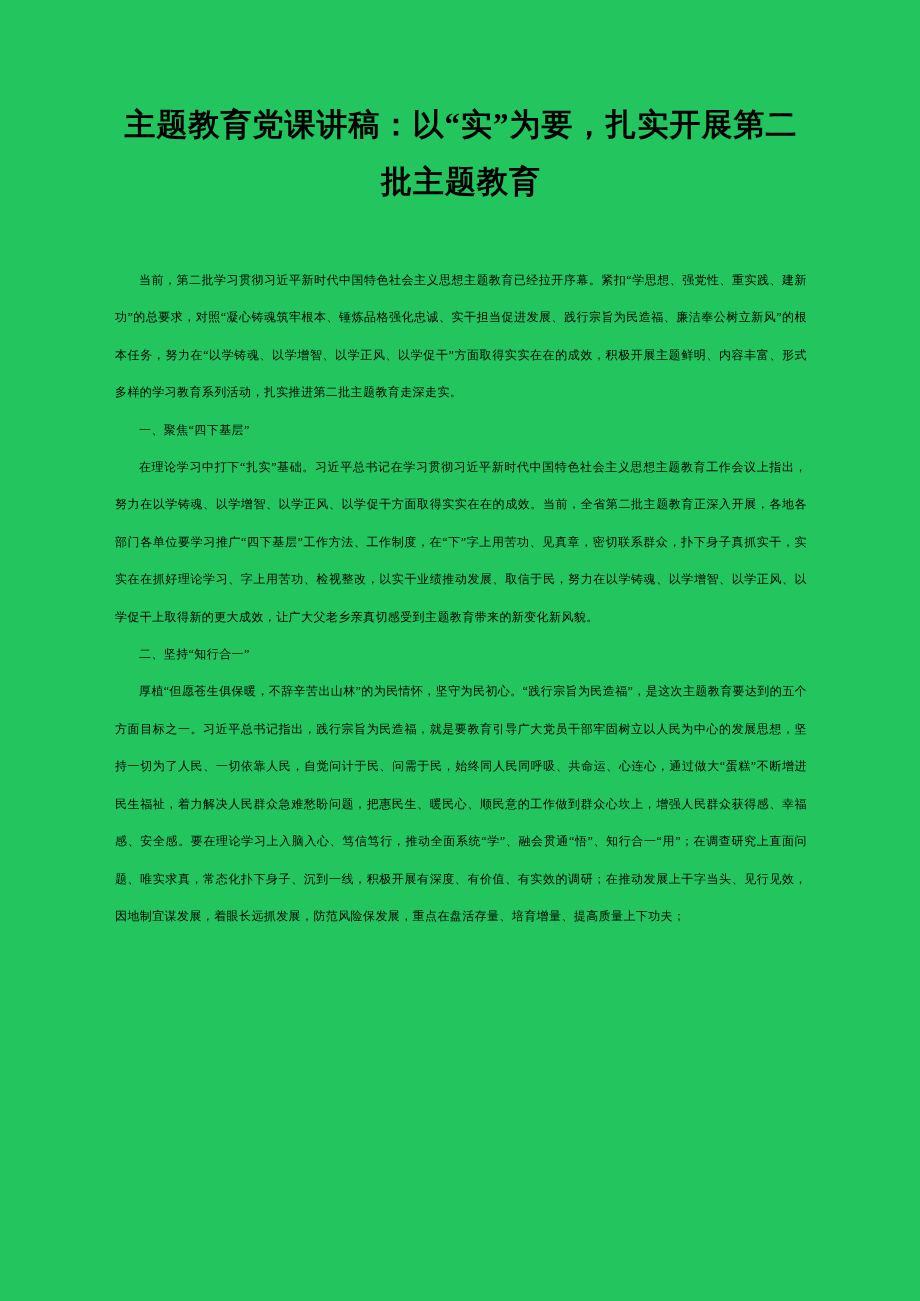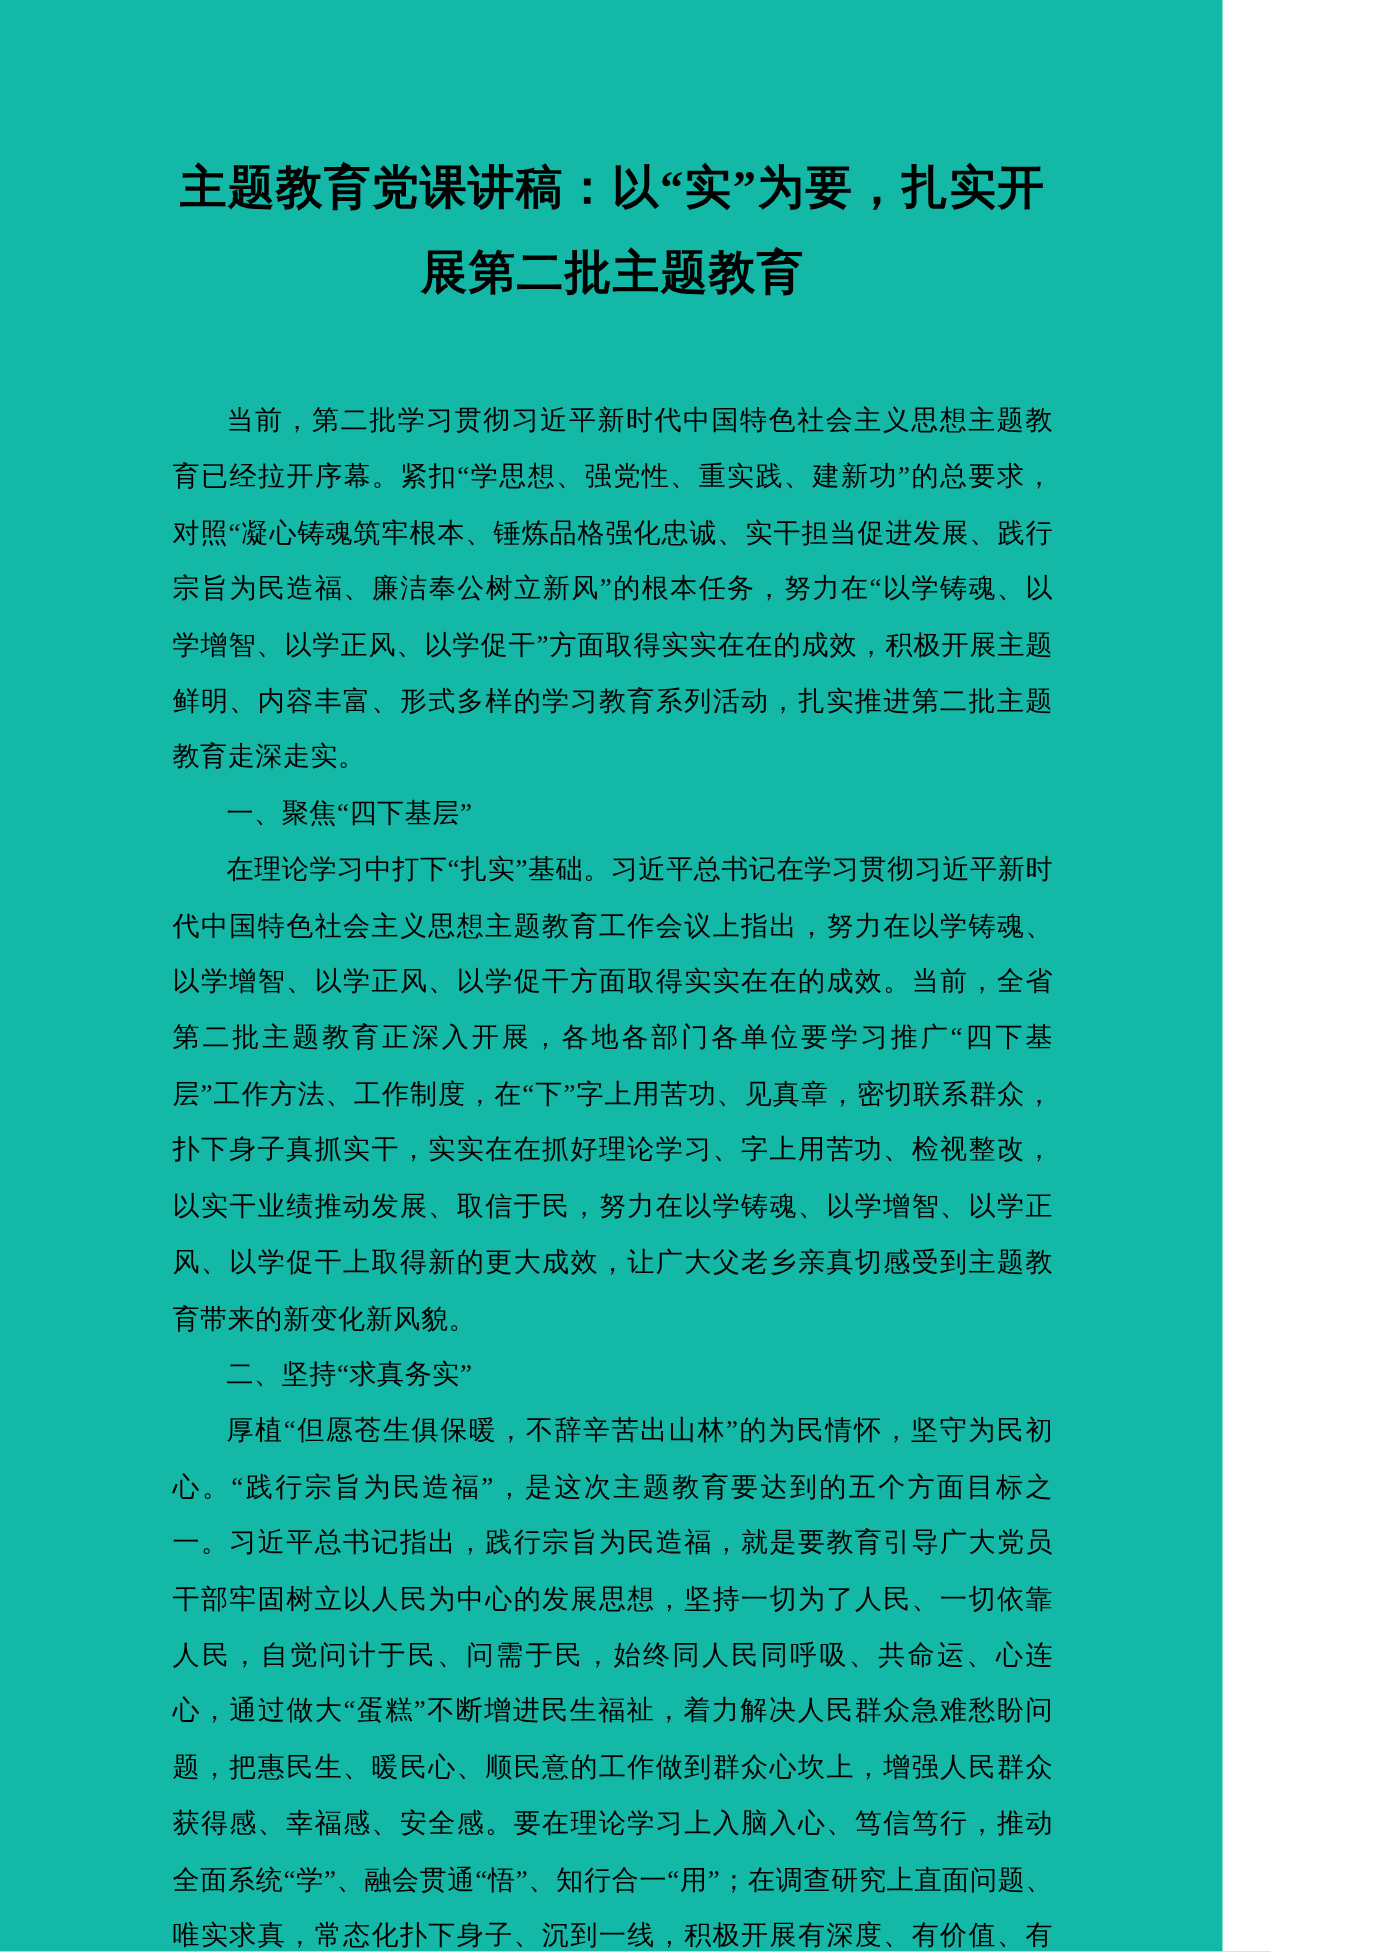--- a/index.html
+++ b/index.html
@@ -5,51 +5,51 @@
   * { margin: 0; padding: 0; box-sizing: border-box; }
   html, body {
     background: #ffffff;
   }
   body {
     width: 920px;
     height: 1301px;
     overflow: hidden;
   }
   .page {
-    width: 815px;
+    width: 920px;
     height: 1301px;
-    background: #14b8a6;
+    background: #22c55e;
     padding: 96px 113px 1px 115px;
     font-family: "Liberation Serif", "DejaVu Serif", serif;
     color: #000000;
     overflow: hidden;
   }
   .doc-title {
     font-size: 31px;
     font-weight: bold;
     text-align: center;
     line-height: 57px;
     letter-spacing: 1px;
     margin-bottom: 52px;
   }
   .doc-body p {
-    font-size: 18px;
+    font-size: 12px;
     line-height: 37.4px;
     text-align: justify;
     text-justify: inter-ideograph;
     text-indent: 2em;
     letter-spacing: 0.4px;
     word-break: break-all;
   }
 </style>
 </head>
 <body>
 
 <div class="page">
   <h1 class="doc-title">主题教育党课讲稿：以“实”为要，扎实开展第二批主题教育</h1>
   <div class="doc-body">
     <p>当前，第二批学习贯彻习近平新时代中国特色社会主义思想主题教育已经拉开序幕。紧扣“学思想、强党性、重实践、建新功”的总要求，对照“凝心铸魂筑牢根本、锤炼品格强化忠诚、实干担当促进发展、践行宗旨为民造福、廉洁奉公树立新风”的根本任务，努力在“以学铸魂、以学增智、以学正风、以学促干”方面取得实实在在的成效，积极开展主题鲜明、内容丰富、形式多样的学习教育系列活动，扎实推进第二批主题教育走深走实。</p>
     <p>一、聚焦“四下基层”</p>
     <p>在理论学习中打下“扎实”基础。习近平总书记在学习贯彻习近平新时代中国特色社会主义思想主题教育工作会议上指出，努力在以学铸魂、以学增智、以学正风、以学促干方面取得实实在在的成效。当前，全省第二批主题教育正深入开展，各地各部门各单位要学习推广“四下基层”工作方法、工作制度，在“下”字上用苦功、见真章，密切联系群众，扑下身子真抓实干，实实在在抓好理论学习、字上用苦功、检视整改，以实干业绩推动发展、取信于民，努力在以学铸魂、以学增智、以学正风、以学促干上取得新的更大成效，让广大父老乡亲真切感受到主题教育带来的新变化新风貌。</p>
-    <p>二、坚持“求真务实”</p>
+    <p>二、坚持“知行合一”</p>
     <p>厚植“但愿苍生俱保暖，不辞辛苦出山林”的为民情怀，坚守为民初心。“践行宗旨为民造福”，是这次主题教育要达到的五个方面目标之一。习近平总书记指出，践行宗旨为民造福，就是要教育引导广大党员干部牢固树立以人民为中心的发展思想，坚持一切为了人民、一切依靠人民，自觉问计于民、问需于民，始终同人民同呼吸、共命运、心连心，通过做大“蛋糕”不断增进民生福祉，着力解决人民群众急难愁盼问题，把惠民生、暖民心、顺民意的工作做到群众心坎上，增强人民群众获得感、幸福感、安全感。要在理论学习上入脑入心、笃信笃行，推动全面系统“学”、融会贯通“悟”、知行合一“用”；在调查研究上直面问题、唯实求真，常态化扑下身子、沉到一线，积极开展有深度、有价值、有实效的调研；在推动发展上干字当头、见行见效，因地制宜谋发展，着眼长远抓发展，防范风险保发展，重点在盘活存量、培育增量、提高质量上下功夫；</p>
   </div>
 </div>
 
 </body></html>

